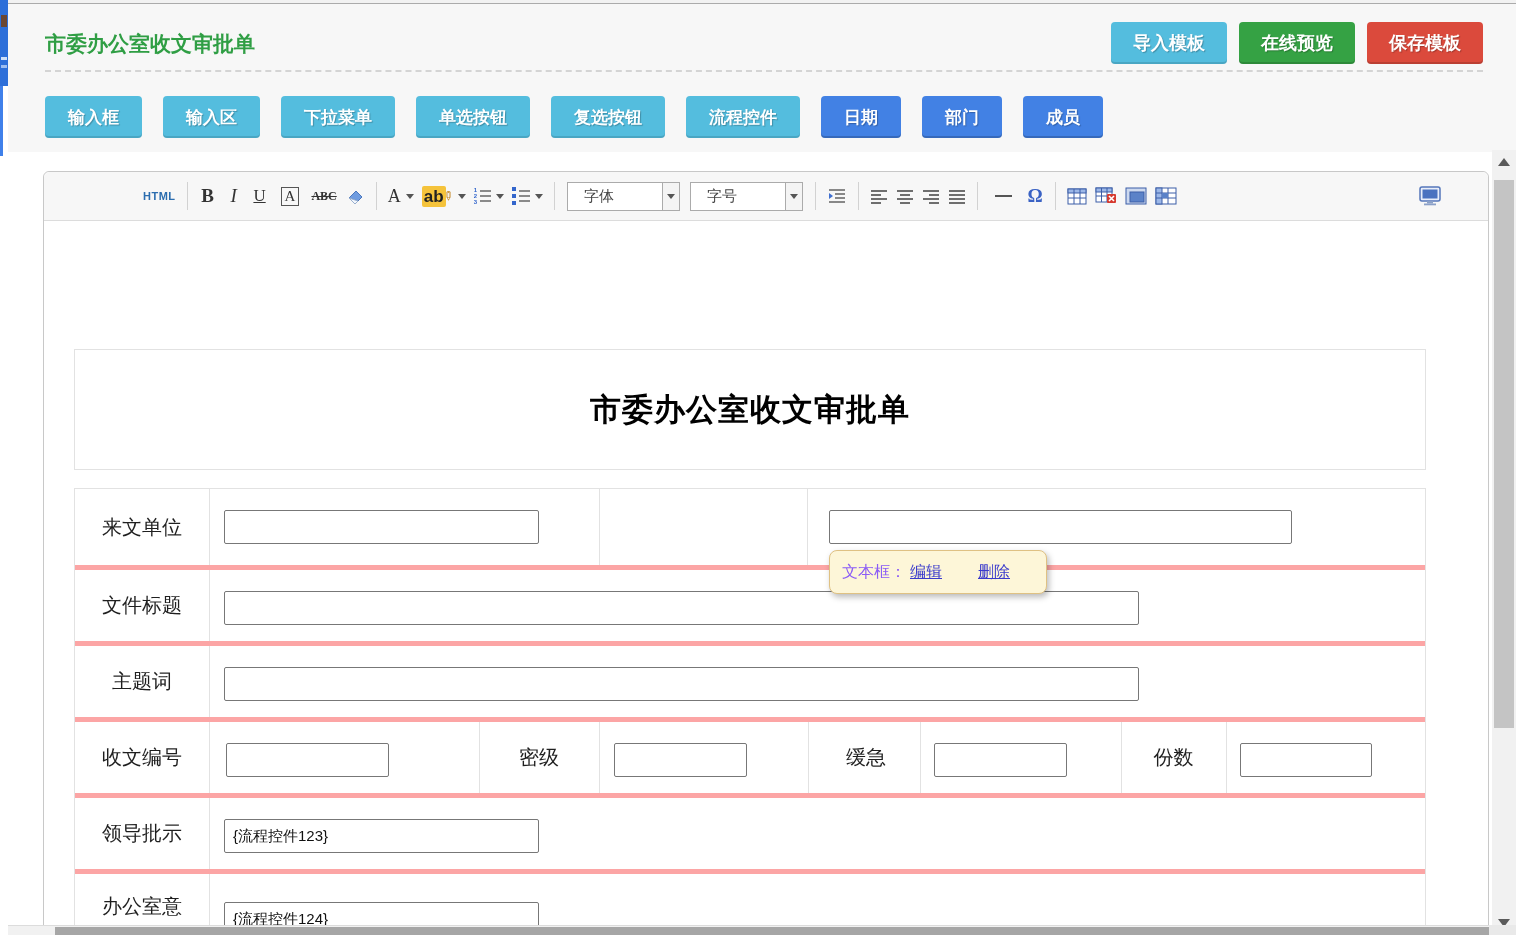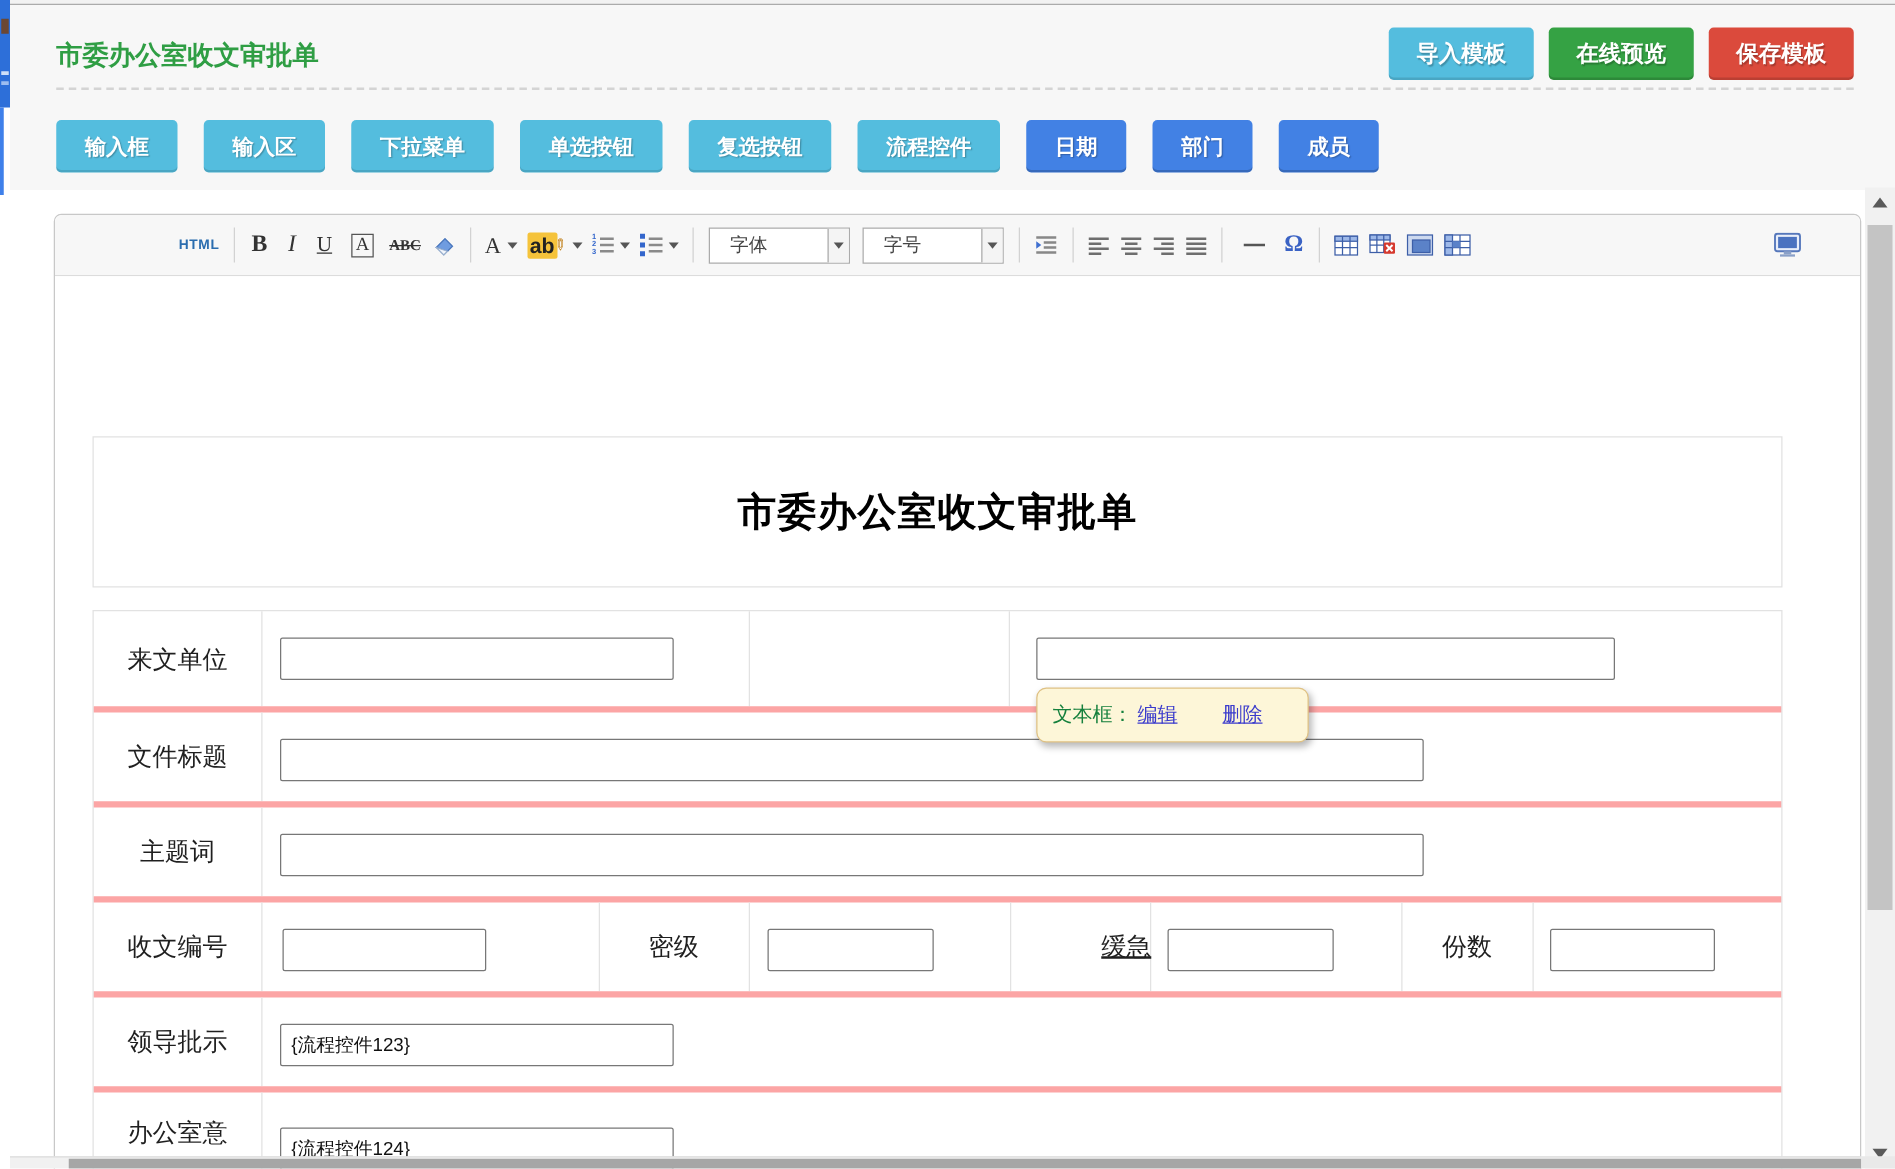--- a/index.html
+++ b/index.html
@@ -64,21 +64,21 @@
   .frow + .frow { border-top:5px solid #fca5a5; }
   .fcell { position:absolute; top:0; bottom:0; border-left:1px solid #e2e2e2; }
   .fcell.first { border-left:none; }
   .flabel { position:absolute; top:0; bottom:0; display:flex; align-items:center; justify-content:center; font-size:20px; color:#1f1f1f; }
   .fin { position:absolute; height:34px; top:21px; border:1px solid #777; border-radius:2px; background:#fff; font-size:15px; color:#111; padding:0 8px; font-family:"Liberation Sans", sans-serif; outline:none; }
   .row6 { height:110px; }
   .row6 .flabel { align-items:flex-start; padding-top:19px; }
 
   
   .tooltip { position:absolute; left:785px; top:378px; width:218px; height:44px; background:#fdf6d8; border:1px solid #dfc183; border-radius:8px; box-shadow:2px 3px 6px rgba(0,0,0,.28); display:flex; align-items:center; padding:0 12px; font-family:"Liberation Serif", serif; font-size:16px; z-index:5; }
-  .tooltip .pre { color:#15803d; }
+  .tooltip .pre { color:#8b5cf6; }
   .tooltip a { color:#3b3bcc; text-decoration:underline; cursor:pointer; }
   .tooltip .lnk1 { margin-left:4px;text-align:center; }
   .tooltip .lnk2 { margin-left:36px; }
 
   
   .vsb { position:absolute; right:0; top:150px; width:24px; height:785px; background:#f1f1f1; z-index:8; }
   .vsb .arr { position:absolute; left:0; width:24px; height:24px; display:flex; align-items:center; justify-content:center; cursor:pointer; }
   .vsb .tri-up { width:0; height:0; border-left:6px solid transparent; border-right:6px solid transparent; border-bottom:8px solid #5a5a5a; }
   .vsb .tri-dn { width:0; height:0; border-left:6px solid transparent; border-right:6px solid transparent; border-top:8px solid #5a5a5a; }
   .vsb .thumb { position:absolute; left:2px; width:20px; top:30px; height:548px; background:#c4c4c4; cursor:pointer; }
@@ -333,21 +333,21 @@
         <div class="fcell" style="left:404px;width:120px;"></div>
         <div class="fcell" style="left:524px;width:209px;"></div>
         <div class="fcell" style="left:733px;width:112px;"></div>
         <div class="fcell" style="left:845px;width:201px;"></div>
         <div class="fcell" style="left:1046px;width:105px;"></div>
         <div class="fcell" style="left:1151px;width:201px;"></div>
         <div class="flabel" style="left:0;width:134px;">收文编号</div>
         <input class="fin" style="left: 151px; width: 163px;">
         <div class="flabel" style="left:404px;width:120px;">密级</div>
         <input class="fin" style="left: 539px; width: 133px;">
-        <div class="flabel" style="left:770px;width:112px;text-decoration:underline;">缓急</div>
+        <div class="flabel" style="left:735px;width:112px;">缓急</div>
         <input class="fin" style="left: 859px; width: 133px;">
         <div class="flabel" style="left:1046px;width:105px;">份数</div>
         <input class="fin" style="left: 1165px; width: 132px;">
       </div>
 
       <div class="frow">
         <div class="fcell first" style="left:0;width:134px;"></div>
         <div class="fcell" style="left:134px;width:1218px;"></div>
         <div class="flabel" style="left:0;width:134px;">领导批示</div>
         <input class="fin" style="left: 149px; width: 315px;" value="{流程控件123}">

